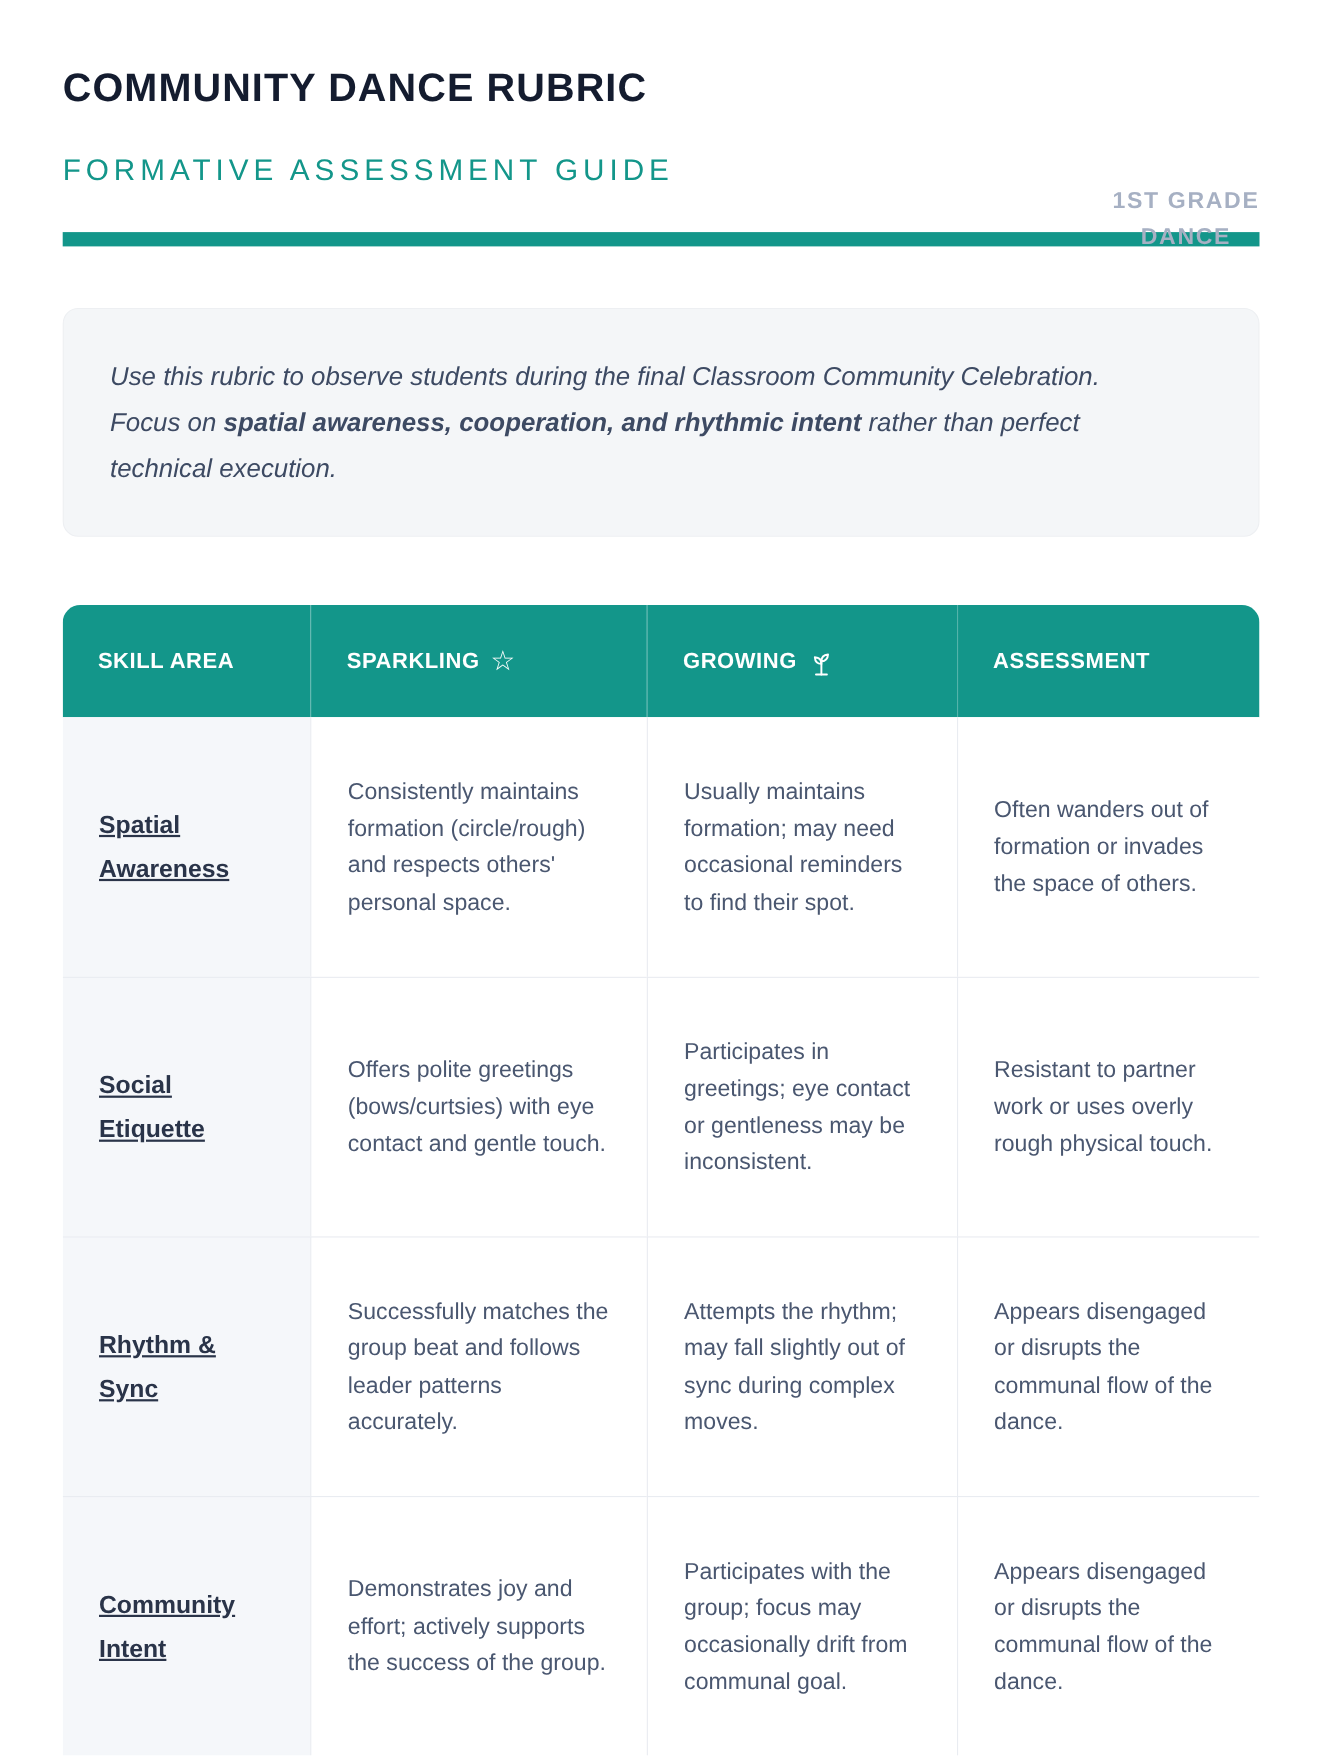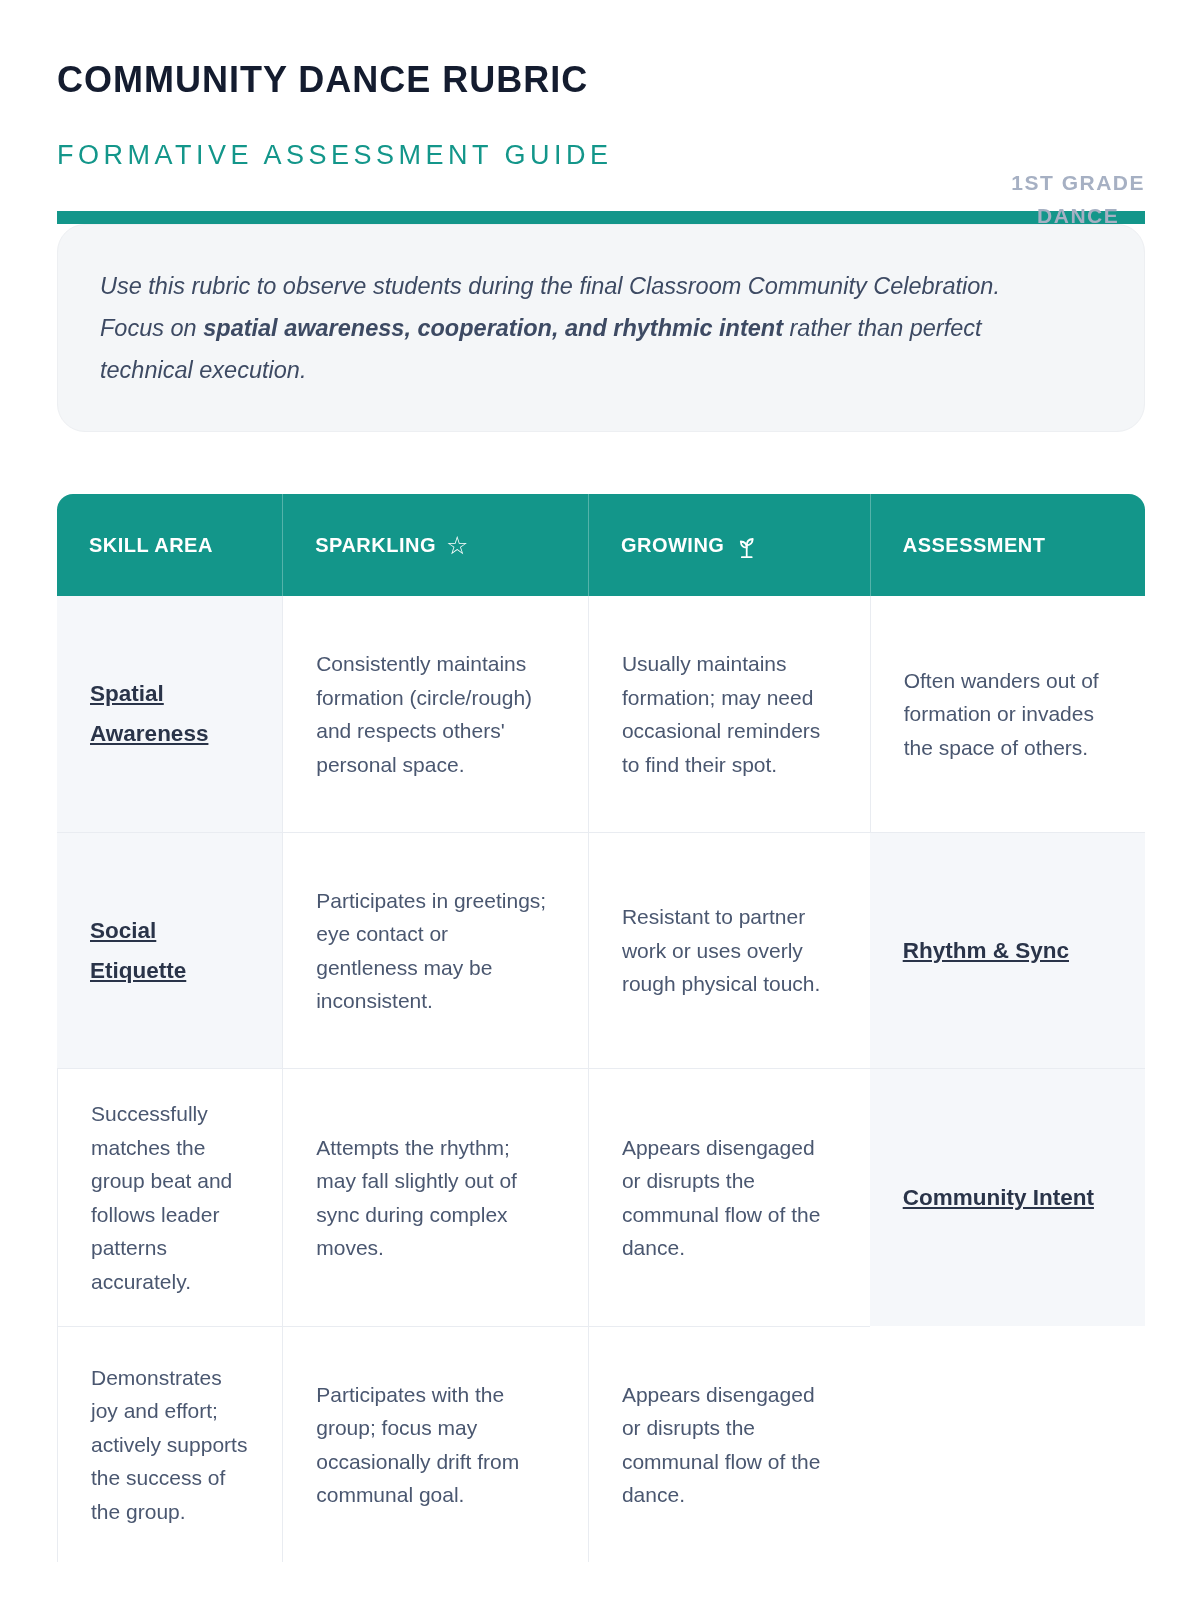--- a/index.html
+++ b/index.html
@@ -29,22 +29,22 @@
   }
   .grade{
     position:absolute;top:116px;right:0;text-align:center;
     font-size:21px;font-weight:700;letter-spacing:1.5px;color:var(--muted);
     line-height:33px;
   }
   .accent-bar{margin-top:40px;height:13px;background:var(--accent);}
 
   
   .intro{
-    background:var(--intro-bg);border:1px solid #EDEFF2;
-    border-radius:28px;padding:40px 42px;
+    margin-top:56px;background:var(--intro-bg);border:1px solid #EDEFF2;
+    border-radius:14px;padding:40px 42px;
   }
   .intro p{
     font-style:italic;font-size:23.5px;line-height:42px;color:#3D4A63;
     max-width:960px;
   }
   .intro strong{font-weight:700;}
 
   
   .rubric{
     margin-top:62px;display:grid;
@@ -122,20 +122,23 @@
         <span>Usually maintains formation; may need occasional reminders to find their spot.</span>
       </div>
     <div class="td bl">
         <span>Often wanders out of formation or invades the space of others.</span>
       </div>
 
     <div class="td skill bt">
         <span>Social Etiquette</span>
       </div>
     <div class="td bl bt">
+        <span>Offers polite greetings (bows/curtsies) with eye contact and gentle touch.</span>
+      </div>
+    <div class="td bl bt">
         <span>Participates in greetings; eye contact or gentleness may be inconsistent.</span>
       </div>
     <div class="td bl bt">
         <span>Resistant to partner work or uses overly rough physical touch.</span>
       </div>
 
     <div class="td skill bt">
         <span>Rhythm &amp; Sync</span>
       </div>
     <div class="td bl bt">

